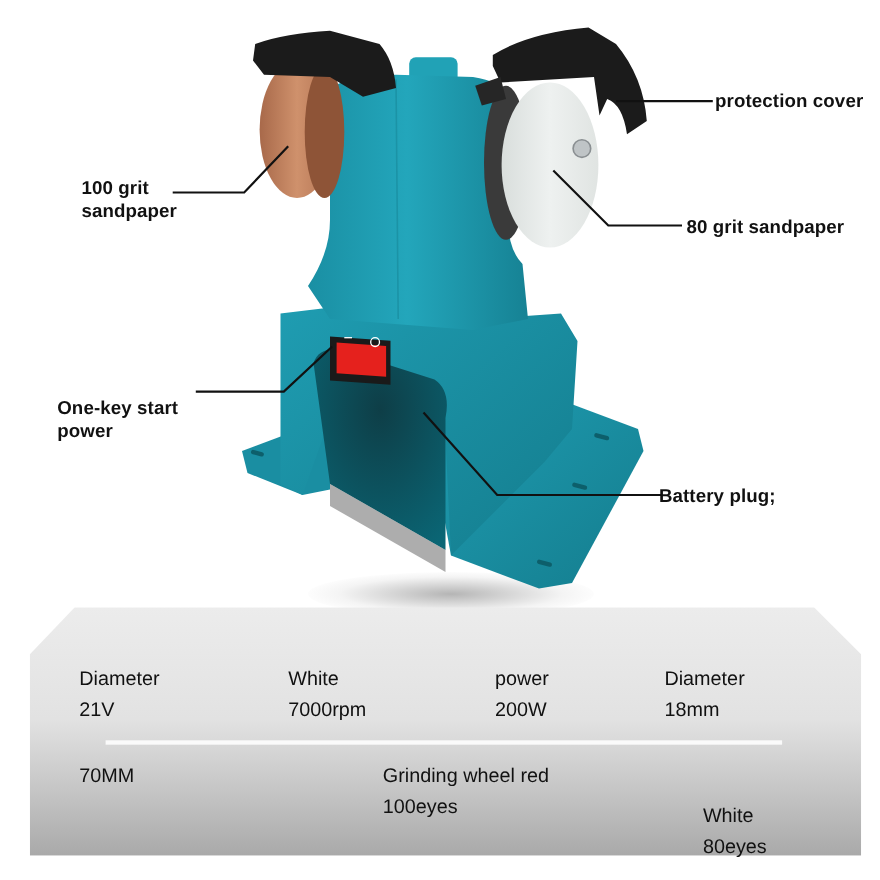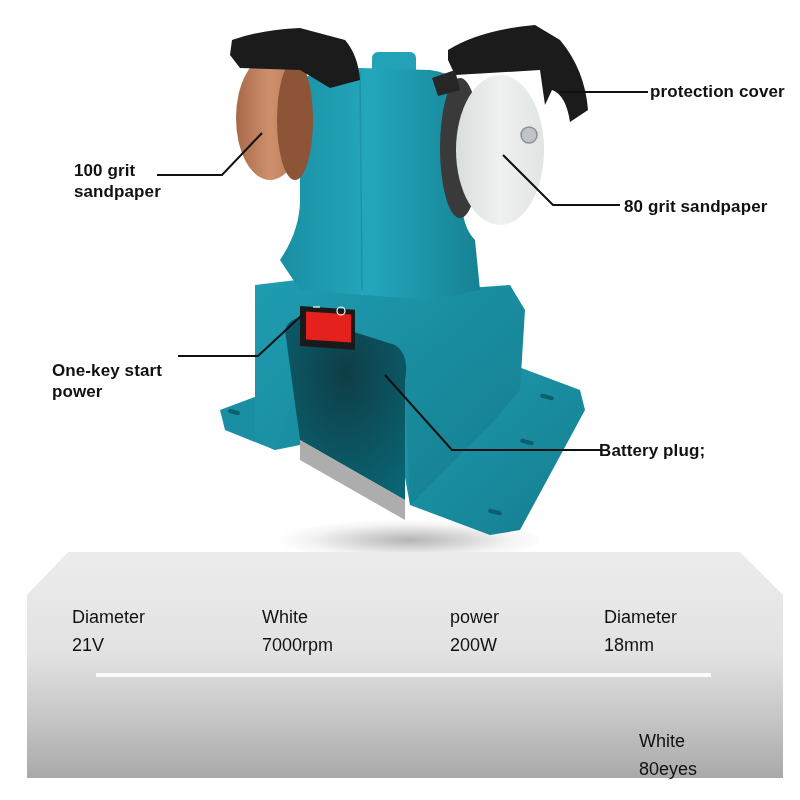--- a/index.html
+++ b/index.html
@@ -147,19 +147,22 @@
   <span class="spec-value">200W</span>
 </div>
 <div class="spec-item" style="left:604px; top:603px;">
   <span class="spec-label">Diameter</span>
   <span class="spec-value">18mm</span>
 </div>
 
 <div class="spec-divider"></div>
 
 <div class="spec-item" style="left:72px; top:691px;">
+  <span class="spec-value">70MM</span>
 </div>
 <div class="spec-item" style="left:348px; top:691px;">
+  <span class="spec-label">Grinding wheel red</span>
+  <span class="spec-value">100eyes</span>
 </div>
 <div class="spec-item" style="left:639px; top:727px;">
   <span class="spec-label">White</span>
   <span class="spec-value">80eyes</span>
 </div>
 
 </body></html>

